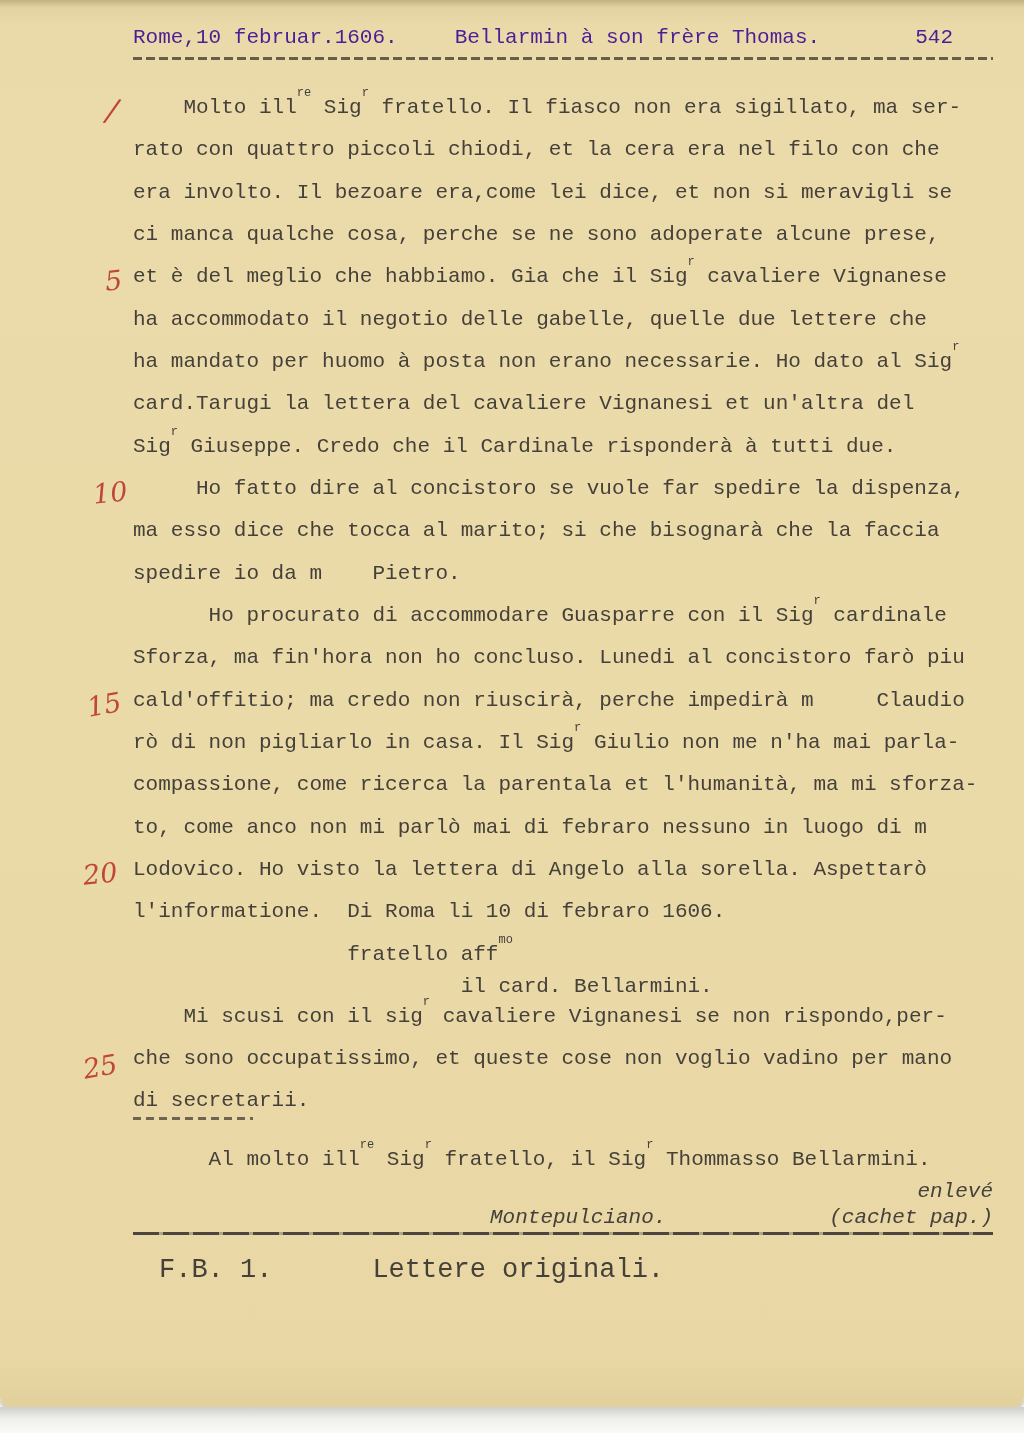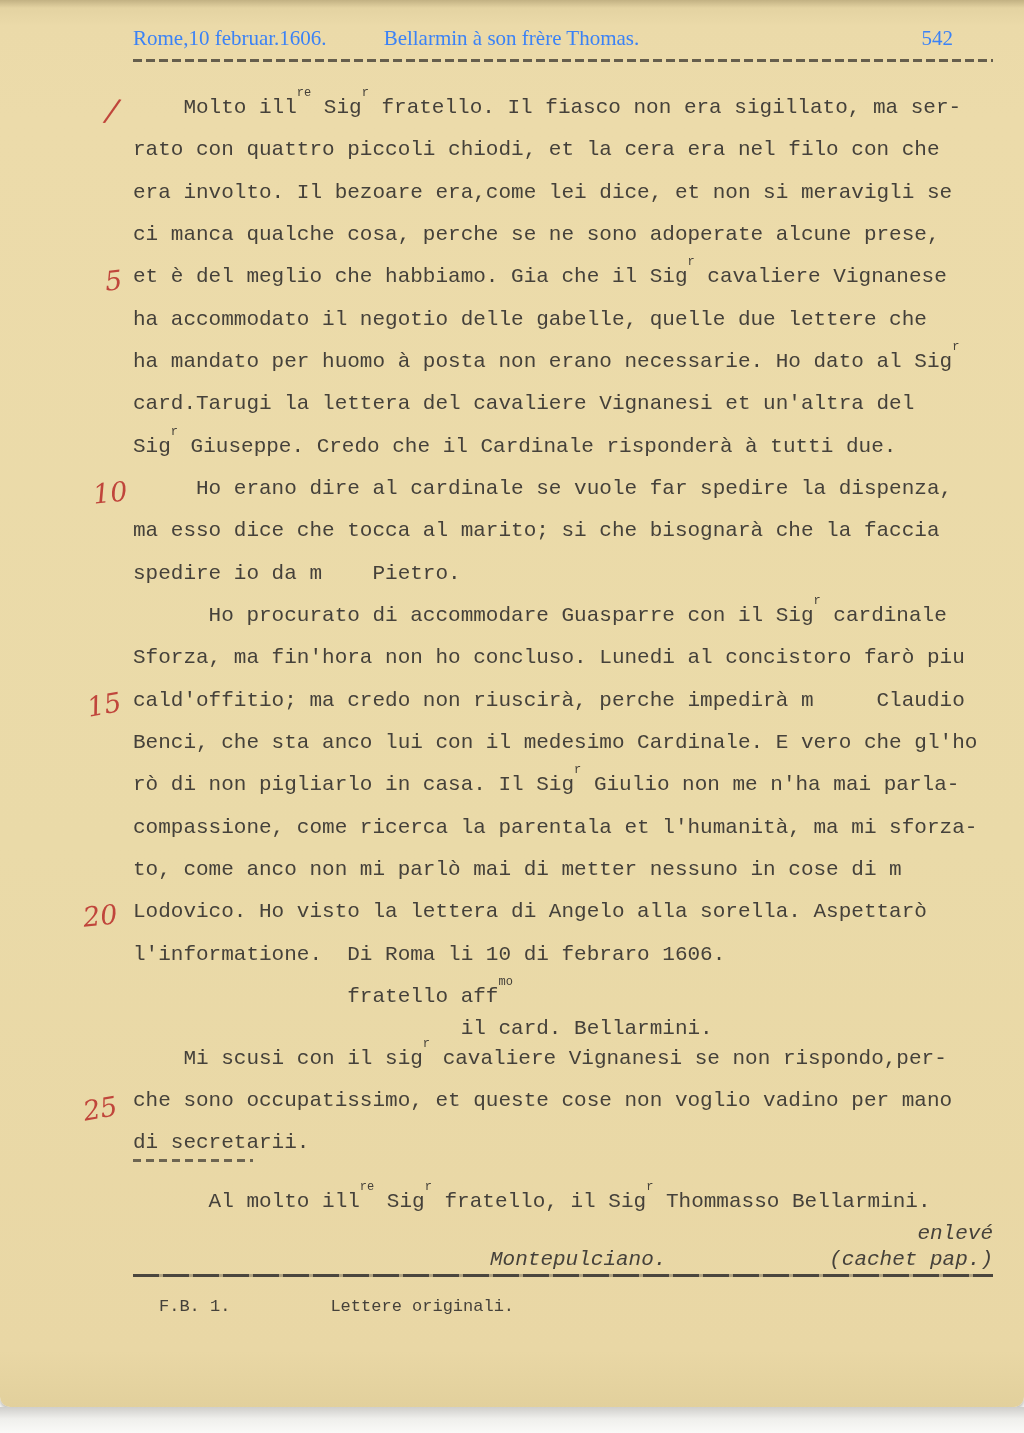--- a/index.html
+++ b/index.html
@@ -13,21 +13,21 @@
     position:absolute;left:0;top:0;right:0;height:1407px;
     background:linear-gradient(180deg,#c2b183 0px,#e4d3a2 8px,#ebdaa9 26px,#ecdbaa 120px,#eadaa8 60%,#e9d7a5 96%,#e2d09c 100%);
     border-radius:0 0 10px 10px;
     box-shadow:0 2px 4px rgba(90,85,70,.45);
   }
   .below-paper{
     position:absolute;left:0;right:0;bottom:0;height:26px;
     background:linear-gradient(180deg,#cfcecb 0,#efefec 45%,#fafaf8 100%);
   }
   
-  .header{position:absolute;left:133px;right:31px;top:26px;color:#3b82f6;font-family:Liberation Serif, serif;}
+  .header{position:absolute;left:133px;right:31px;top:26px;color:#4c1d95;}
   .header-row{display:flex;align-items:baseline;font-size:21px;white-space:pre;}
   .header-title{margin-left:57px;}
   .header-page{margin-left:auto;margin-right:40px;text-align:right;}
   .rule-dashed{
     margin-top:8px;height:3px;
     background:repeating-linear-gradient(90deg,#4e483c 0 9px,rgba(0,0,0,0) 9px 13px);
     opacity:.85;
   }
   
   .body{position:absolute;left:133px;right:31px;top:96px;color:#45413a;}
@@ -61,21 +61,21 @@
   .addr1{margin-top:28px;}
   .addr-right{text-align:right;}
   .addr-row{display:flex;}
   .addr-place{margin-left:357px;}
   .addr-cachet{margin-left:auto;}
   
   .rule-solid{
     margin-top:0;height:3px;
     background:repeating-linear-gradient(90deg,#4b463e 0 26px,rgba(75,70,62,.35) 26px 30px);
   }
-  .footer-row{display:flex;margin-top:20px;font-size:17px;white-space:pre;}
+  .footer-row{display:flex;margin-top:20px;font-size:27px;white-space:pre;}
   .footer-ref{margin-left:26px;}
   .footer-label{margin-left:100px;}
 </style>
 </head>
 <body>
 
 <div class="paper"></div>
 <div class="below-paper"></div>
 
 <div class="header">
@@ -90,30 +90,29 @@
 <div class="body">
   <div class="line"><span class="no no-slash">/</span><span class="txt">    Molto ill<sup>re</sup> Sig<sup>r</sup> fratello. Il fiasco non era sigillato, ma ser-</span></div>
   <div class="line"><span class="txt">rato con quattro piccoli chiodi, et la cera era nel filo con che</span></div>
   <div class="line"><span class="txt">era involto. Il bezoare era,come lei dice, et non si meravigli se</span></div>
   <div class="line"><span class="txt">ci manca qualche cosa, perche se ne sono adoperate alcune prese,</span></div>
   <div class="line"><span class="no no-5">5</span><span class="txt">et è del meglio che habbiamo. Gia che il Sig<sup>r</sup> cavaliere Vignanese</span></div>
   <div class="line"><span class="txt">ha accommodato il negotio delle gabelle, quelle due lettere che</span></div>
   <div class="line"><span class="txt">ha mandato per huomo à posta non erano necessarie. Ho dato al Sig<sup>r</sup></span></div>
   <div class="line"><span class="txt">card.Tarugi la lettera del cavaliere Vignanesi et un'altra del</span></div>
   <div class="line"><span class="txt">Sig<sup>r</sup> Giuseppe. Credo che il Cardinale risponderà à tutti due.</span></div>
-  <div class="line"><span class="no no-10">10</span><span class="txt">     Ho erano dire al cardinale se vuole far spedire la dispenza,</span></div>
+  <div class="line"><span class="no no-10">10</span><span class="txt">     Ho fatto dire al concistoro se vuole far spedire la dispenza,</span></div>
   <div class="line"><span class="txt">ma esso dice che tocca al marito; si che bisognarà che la faccia</span></div>
   <div class="line"><span class="txt">spedire io da m    Pietro.</span></div>
   <div class="line"><span class="txt">      Ho procurato di accommodare Guasparre con il Sig<sup>r</sup> cardinale</span></div>
   <div class="line"><span class="txt">Sforza, ma fin'hora non ho concluso. Lunedi al concistoro farò piu</span></div>
   <div class="line"><span class="no no-15">15</span><span class="txt">cald'offitio; ma credo non riuscirà, perche impedirà m     Claudio</span></div>
-  <div class="line"><span class="txt">Benci, che sta anco lui con il medesimo Cardinale. E vero che gl'ho</span></div>
   <div class="line"><span class="txt">rò di non pigliarlo in casa. Il Sig<sup>r</sup> Giulio non me n'ha mai parla-</span></div>
   <div class="line"><span class="txt">compassione, come ricerca la parentala et l'humanità, ma mi sforza-</span></div>
-  <div class="line"><span class="txt">to, come anco non mi parlò mai di metter nessuno in cose di m</span></div>
+  <div class="line"><span class="txt">to, come anco non mi parlò mai di febraro nessuno in luogo di m</span></div>
   <div class="line"><span class="no no-20">20</span><span class="txt">Lodovico. Ho visto la lettera di Angelo alla sorella. Aspettarò</span></div>
   <div class="line"><span class="txt">l'informatione.  Di Roma li 10 di febraro 1606.</span></div>
   <div class="line s32"><span class="txt">                 fratello aff<sup>mo</sup></span></div>
   <div class="line s30"><span class="txt">                          il card. Bellarmini.</span></div>
   <div class="line s42"><span class="txt">    Mi scusi con il sig<sup>r</sup> cavaliere Vignanesi se non rispondo,per-</span></div>
   <div class="line s42"><span class="no no-25">25</span><span class="txt">che sono occupatissimo, et queste cose non voglio vadino per mano</span></div>
   <div class="line s27"><span class="txt">di secretarii.</span></div>
 
   <div class="divider"></div>
 

